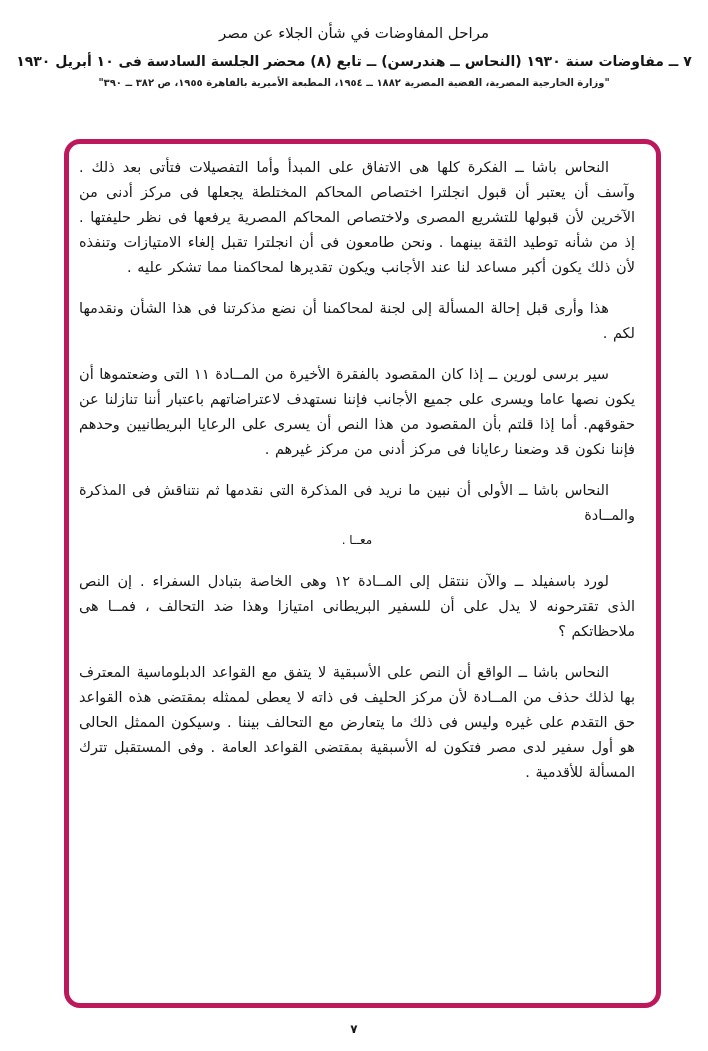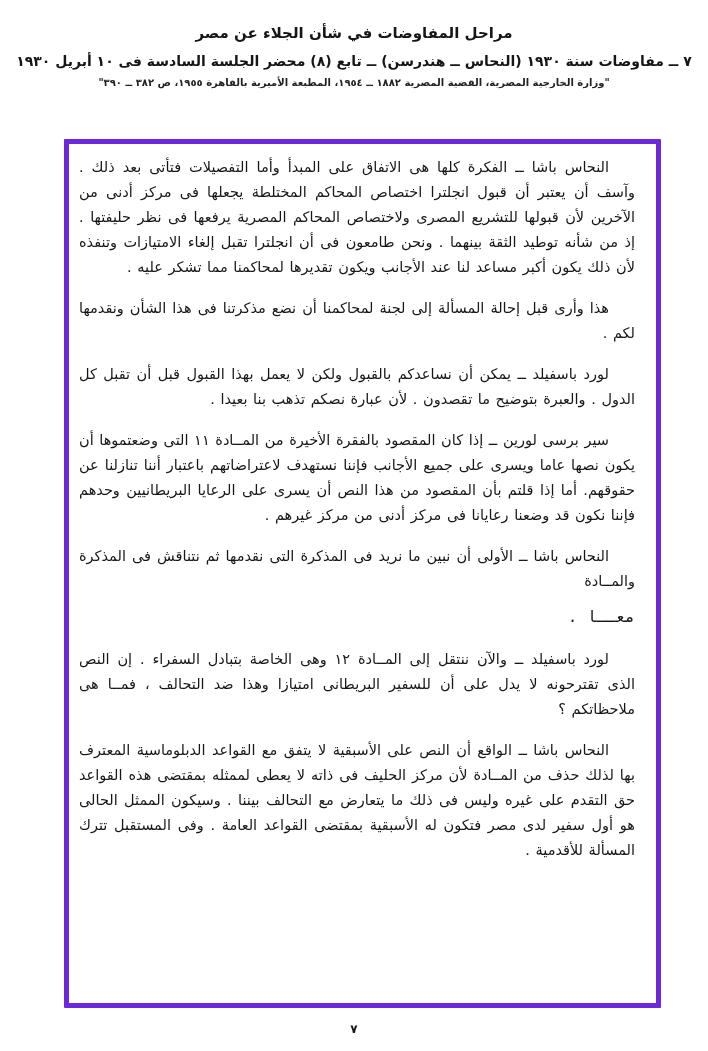--- a/index.html
+++ b/index.html
@@ -16,21 +16,21 @@
     background: #ffffff;
   }
   
   .header {
     direction: rtl;
     text-align: center;
     padding-top: 24px;
   }
   .header-title {
     font-size: 15px;
-    font-weight: bold;
+    font-weight: normal;
     letter-spacing: 0.2px;
   }
   .header-subtitle {
     font-size: 14px;
     font-weight: bold;
     margin-top: 11px;
     white-space: nowrap;
   }
   .header-citation {
     font-size: 10px;
@@ -39,43 +39,42 @@
     color: #222;
   }
   
   .greenbox {
     position: absolute;
     left: 64px;
     top: 139px;
     width: 597px;
     height: 869px;
     box-sizing: border-box;
-    border: 5px solid #6d28d9;
-    border-radius: 1px;
+    border: 5px solid #be185d;
+    border-radius: 16px;
     background: #ffffff;
     padding: 11px 21px 10px 10px;
     direction: rtl;
     overflow: hidden;
   }
   .para {
     margin: 0 0 16px 0;
     font-size: 14.5px;
     line-height: 25px;
     text-align: justify;
     text-indent: 26px;
     word-spacing: 1px;
   }
-  .para.no-gap { margin-bottom: 12px; }
+  .para.no-gap { margin-bottom: 0; }
   .tail-line {
     margin: 0 0 16px 0;
-    font-size: 16px;
+    font-size: 12px;
     line-height: 25px;
-    text-align: right;
+    text-align: center;
     text-indent: 0;
-    font-family: Liberation Mono, monospace;
   }
   
   .page-number {
     position: absolute;
     left: 0; right: 0;
     top: 1022px;
     text-align: center;
     font-size: 12px;
     font-weight: bold;
   }
@@ -87,21 +86,20 @@
 
   <div class="header">
     <div class="header-title">مراحل المفاوضات في شأن الجلاء عن مصر</div>
     <div class="header-subtitle">٧ ــ مفاوضات سنة ١٩٣٠ (النحاس ــ هندرسن) ــ تابع (٨) محضر الجلسة السادسة فى ١٠ أبريل ١٩٣٠</div>
     <div class="header-citation">"وزارة الخارجية المصرية، القضية المصرية ١٨٨٢ ــ ١٩٥٤، المطبعة الأميرية بالقاهرة ١٩٥٥، ص ٣٨٢ ــ ٣٩٠"</div>
   </div>
 
   <div class="greenbox">
     <p class="para">النحاس باشا ــ الفكرة كلها هى الاتفاق على المبدأ وأما التفصيلات فتأتى بعد ذلك . وآسف أن يعتبر أن قبول انجلترا اختصاص المحاكم المختلطة يجعلها فى مركز أدنى من الآخرين لأن قبولها للتشريع المصرى ولاختصاص المحاكم المصرية يرفعها فى نظر حليفتها . إذ من شأنه توطيد الثقة بينهما . ونحن طامعون فى أن انجلترا تقبل إلغاء الامتيازات وتنفذه لأن ذلك يكون أكبر مساعد لنا عند الأجانب ويكون تقديرها لمحاكمنا مما تشكر عليه .</p>
     <p class="para">هذا وأرى قبل إحالة المسألة إلى لجنة لمحاكمنا أن نضع مذكرتنا فى هذا الشأن ونقدمها لكم .</p>
-    <p class="para">لورد باسفيلد ــ يمكن أن نساعدكم بالقبول ولكن لا يعمل بهذا القبول قبل أن تقبل كل الدول . والعبرة بتوضيح ما تقصدون . لأن عبارة نصكم تذهب بنا بعيدا .</p>
     <p class="para">سير برسى لورين ــ إذا كان المقصود بالفقرة الأخيرة من المــادة ١١ التى وضعتموها أن يكون نصها عاما ويسرى على جميع الأجانب فإننا نستهدف لاعتراضاتهم باعتبار أننا تنازلنا عن حقوقهم. أما إذا قلتم بأن المقصود من هذا النص أن يسرى على الرعايا البريطانيين وحدهم فإننا نكون قد وضعنا رعايانا فى مركز أدنى من مركز غيرهم .</p>
     <p class="para no-gap">النحاس باشا ــ الأولى أن نبين ما نريد فى المذكرة التى نقدمها ثم نتناقش فى المذكرة والمــادة</p>
     <p class="tail-line">معــا .</p>
     <p class="para">لورد باسفيلد ــ والآن ننتقل إلى المــادة ١٢ وهى الخاصة بتبادل السفراء . إن النص الذى تقترحونه لا يدل على أن للسفير البريطانى امتيازا وهذا ضد التحالف ، فمــا هى ملاحظاتكم ؟</p>
     <p class="para">النحاس باشا ــ الواقع أن النص على الأسبقية لا يتفق مع القواعد الدبلوماسية المعترف بها لذلك حذف من المــادة لأن مركز الحليف فى ذاته لا يعطى لممثله بمقتضى هذه القواعد حق التقدم على غيره وليس فى ذلك ما يتعارض مع التحالف بيننا . وسيكون الممثل الحالى هو أول سفير لدى مصر فتكون له الأسبقية بمقتضى القواعد العامة . وفى المستقبل تترك المسألة للأقدمية .</p>
 
   </div>
 
   <div class="page-number">٧</div>
 

